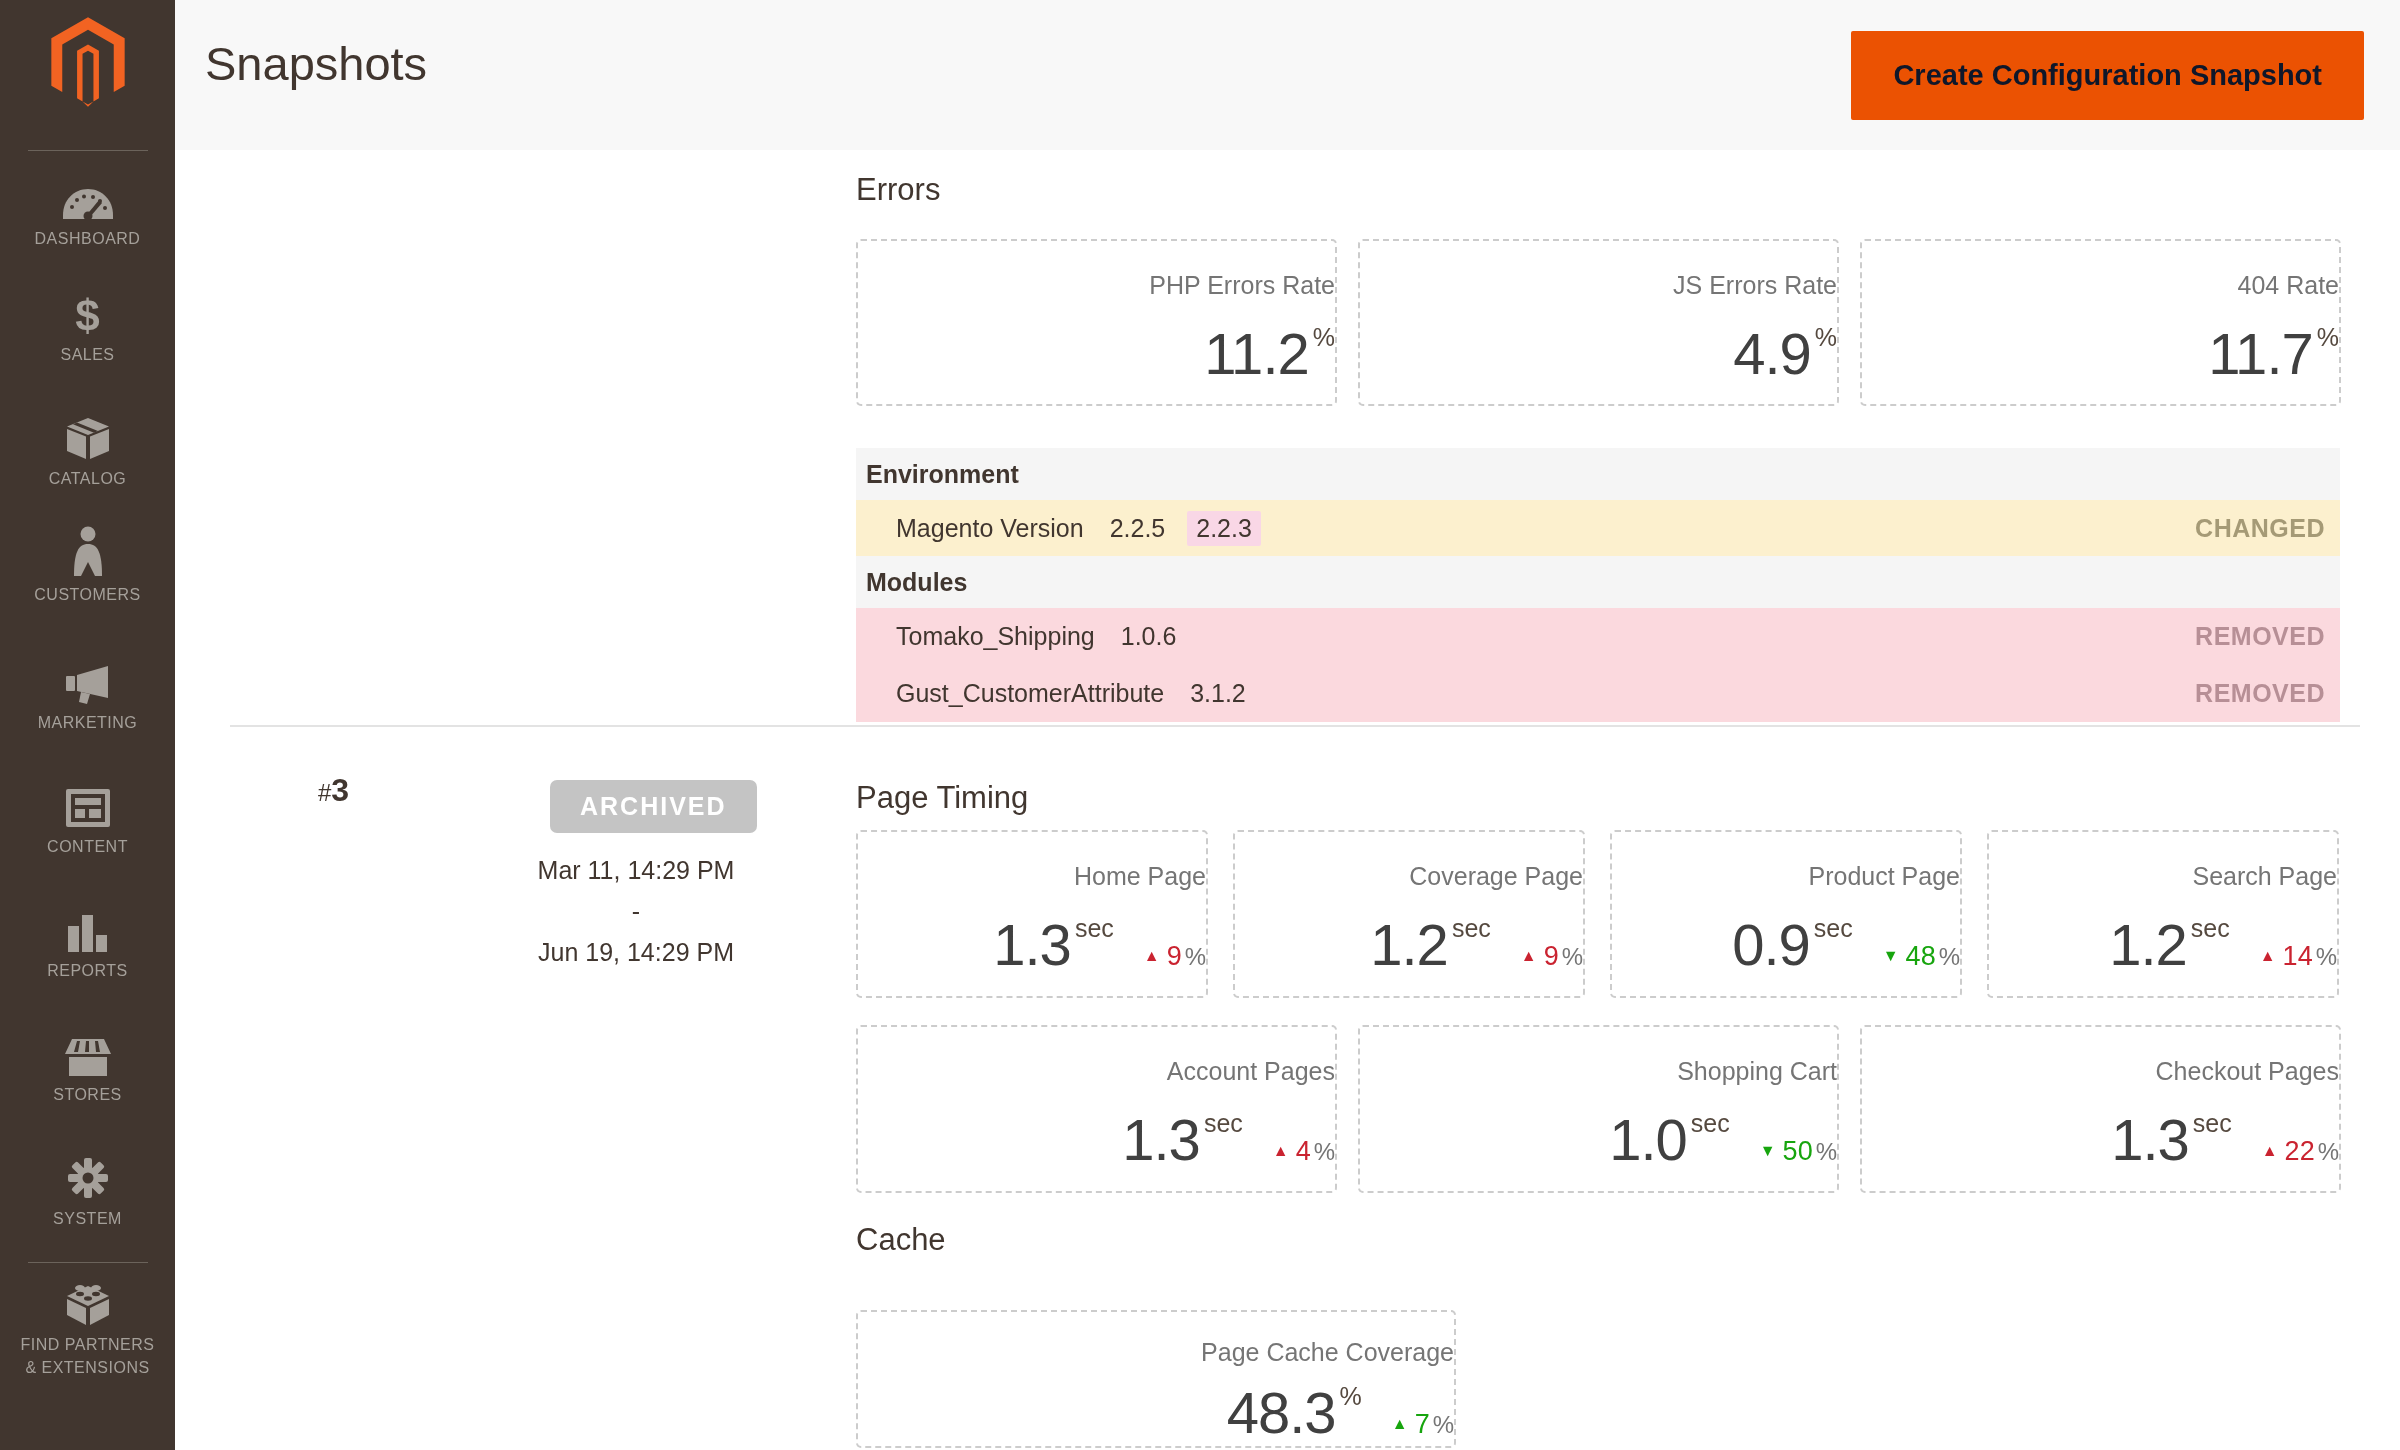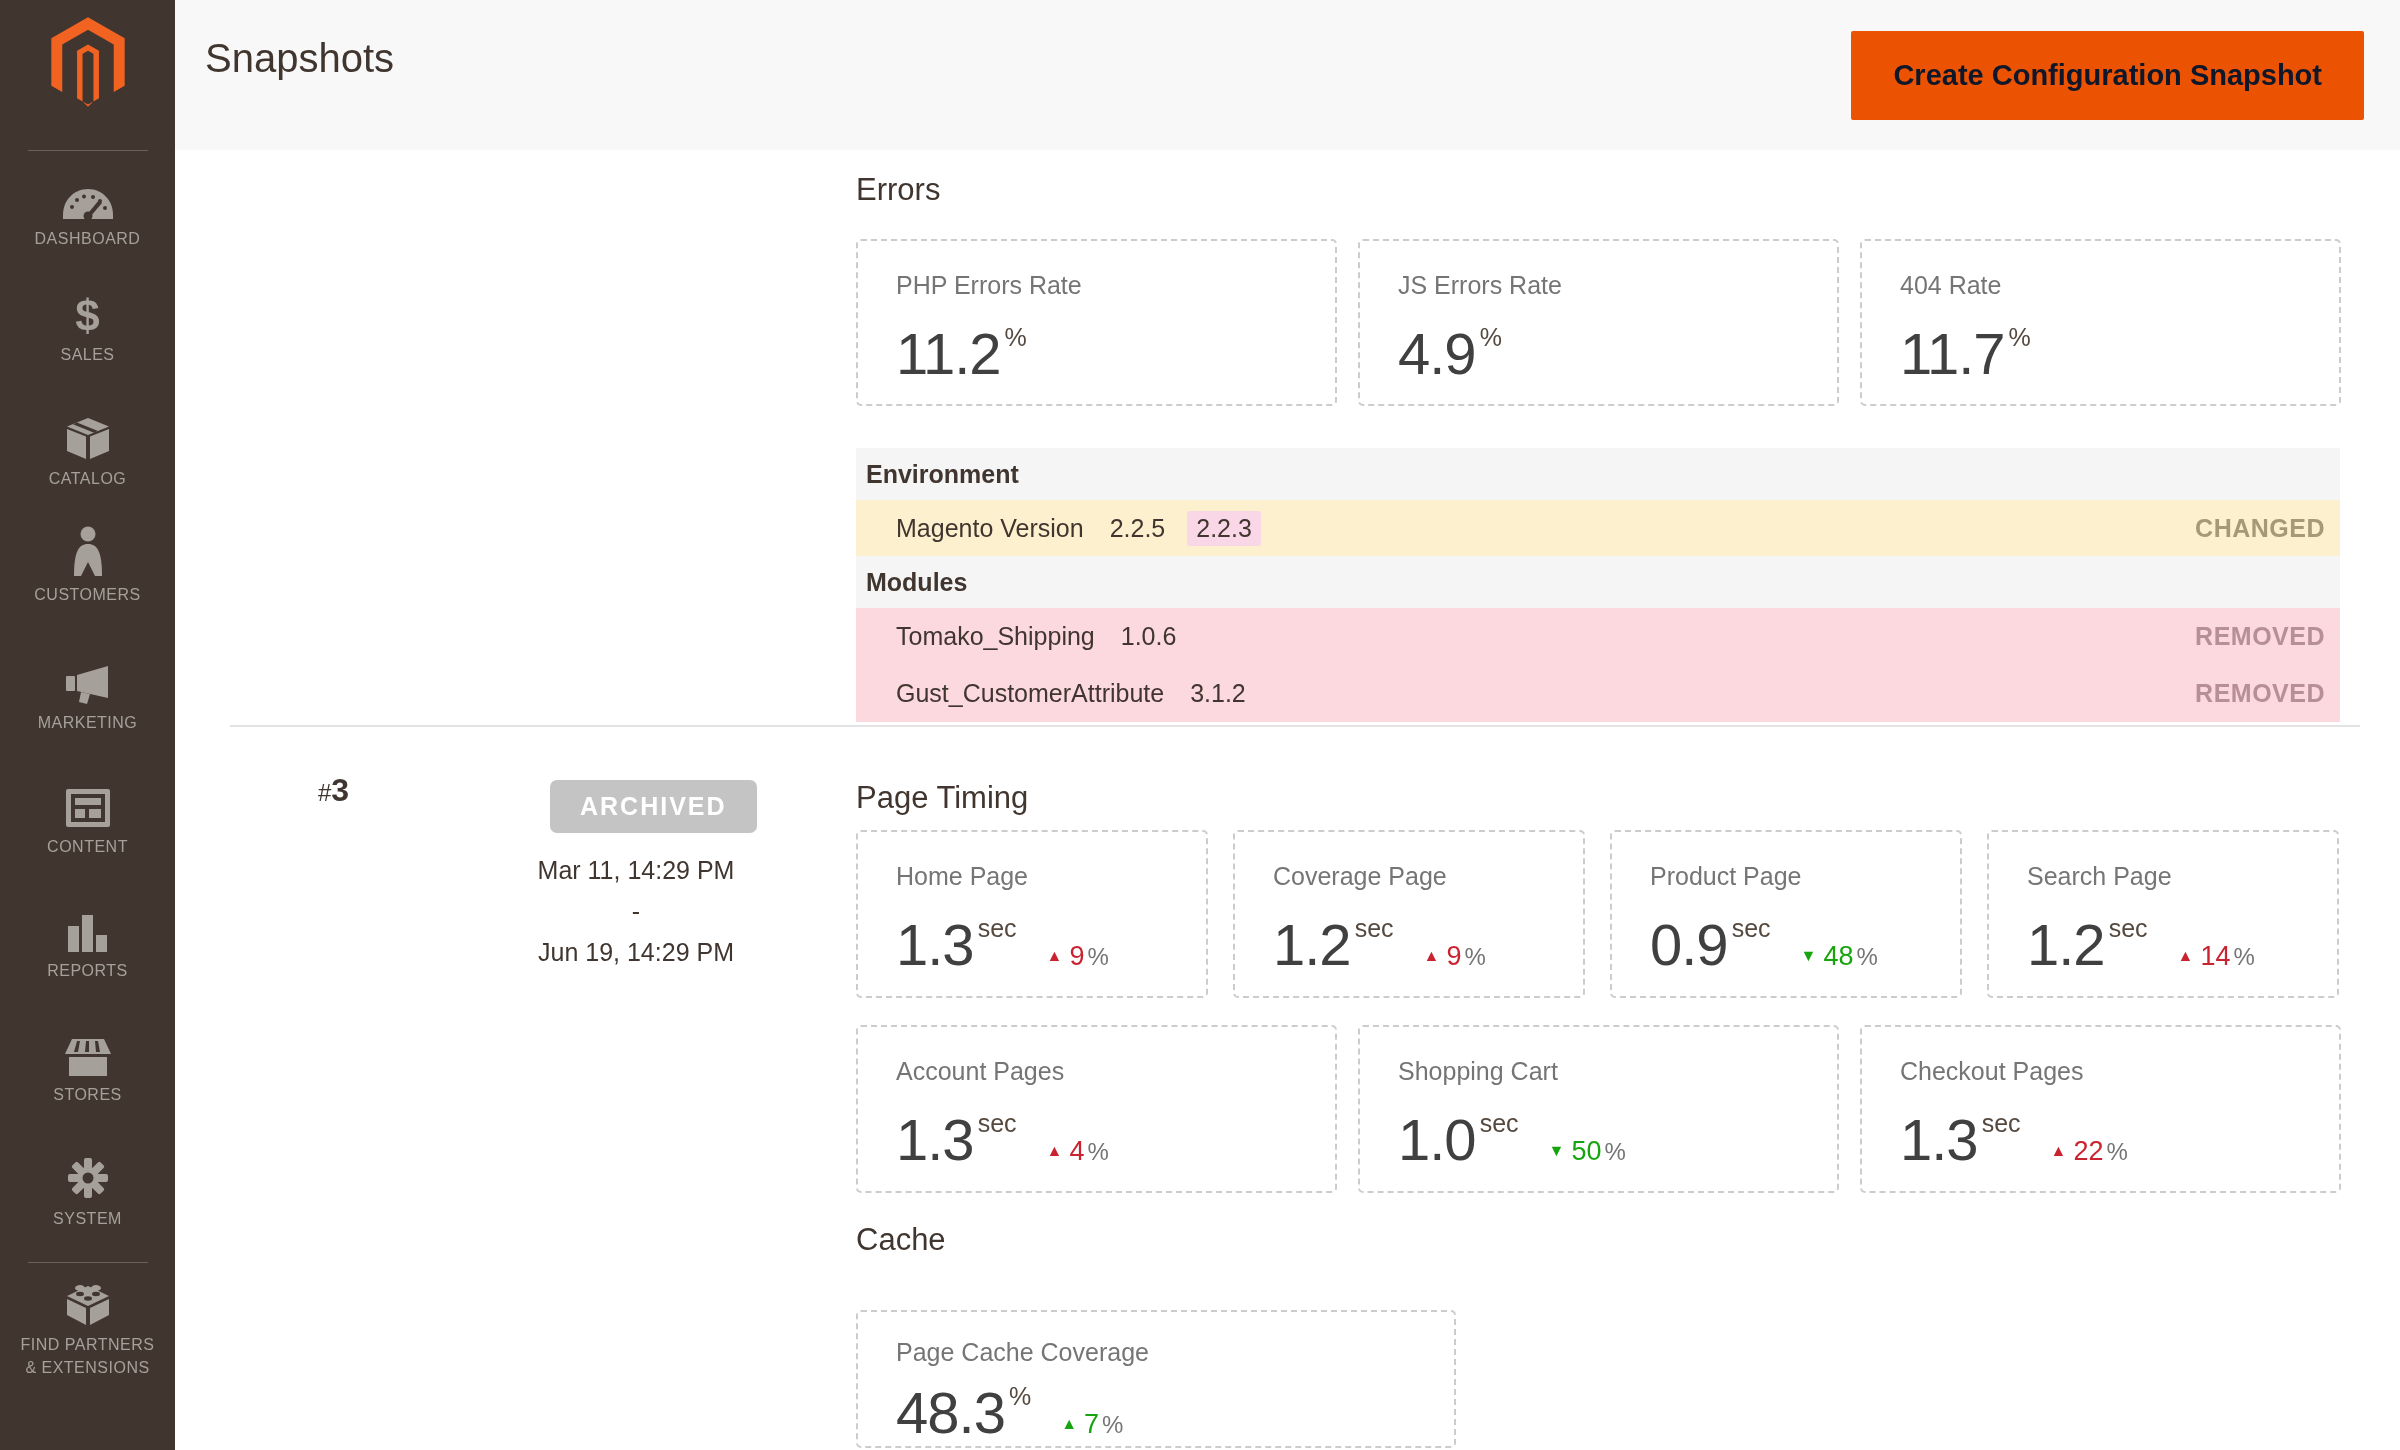--- a/index.html
+++ b/index.html
@@ -13,31 +13,31 @@
   .side-divider{position:absolute;left:28px;width:120px;height:1px;background:#6b635b;}
   .nav-item{position:absolute;left:0;width:175px;display:flex;flex-direction:column;
             align-items:center;gap:9px;cursor:pointer;}
   .nav-icon{height:40px;display:flex;align-items:flex-end;justify-content:center;}
   .nav-label{font-size:16px;line-height:19px;letter-spacing:.5px;color:#a5a09a;text-align:center;}
   .dollar{font-size:44px;font-weight:700;color:#a5a09a;line-height:40px;}
 
   
   .header{position:absolute;left:175px;top:0;right:0;height:150px;background:#f8f8f8;
           border-bottom:1px solid #e3e3e3;}
-  .page-title{position:absolute;left:30px;top:36px;font-size:40px;font-weight:400;color:#41362f;}
+  .page-title{position:absolute;left:30px;top:36px;font-size:47px;font-weight:400;color:#41362f;}
   .create-btn{position:absolute;right:36px;top:31px;height:89px;padding:0 42px;border:none;
           background:#eb5202;color:#0f172a;font-size:29px;font-weight:700;border-radius:2px;
           font-family:inherit;cursor:pointer;}
 
   
   .main{position:absolute;left:175px;top:150px;right:0;bottom:0;background:#fff;}
   .section-heading{position:absolute;font-size:31px;font-weight:400;color:#41362f;}
 
   
-  .cards-row{position:absolute;display:flex;}
+  .cards-row{position:absolute;display:flex;text-align:right;}
   .card{border:2px dashed #ccc;border-radius:5px;box-sizing:border-box;background:#fff;}
   .card-label{margin:30px 0 0 38px;font-size:25px;color:#757575;}
   .card-value{margin:20px 0 0 38px;white-space:nowrap;}
   .big{font-size:58px;color:#404040;letter-spacing:-1px;}
   .sup{font-size:25px;color:#55493f;vertical-align:28px;margin-left:4px;}
   .delta{margin-left:30px;font-size:27px;}
   .tri{font-size:16px;vertical-align:4px;margin-right:7px;}
   .dir-up .tri::before{content:"\25B2";}
   .dir-down .tri::before{content:"\25BC";}
   .col-red .tri,.col-red .dnum{color:#ca2330;}

